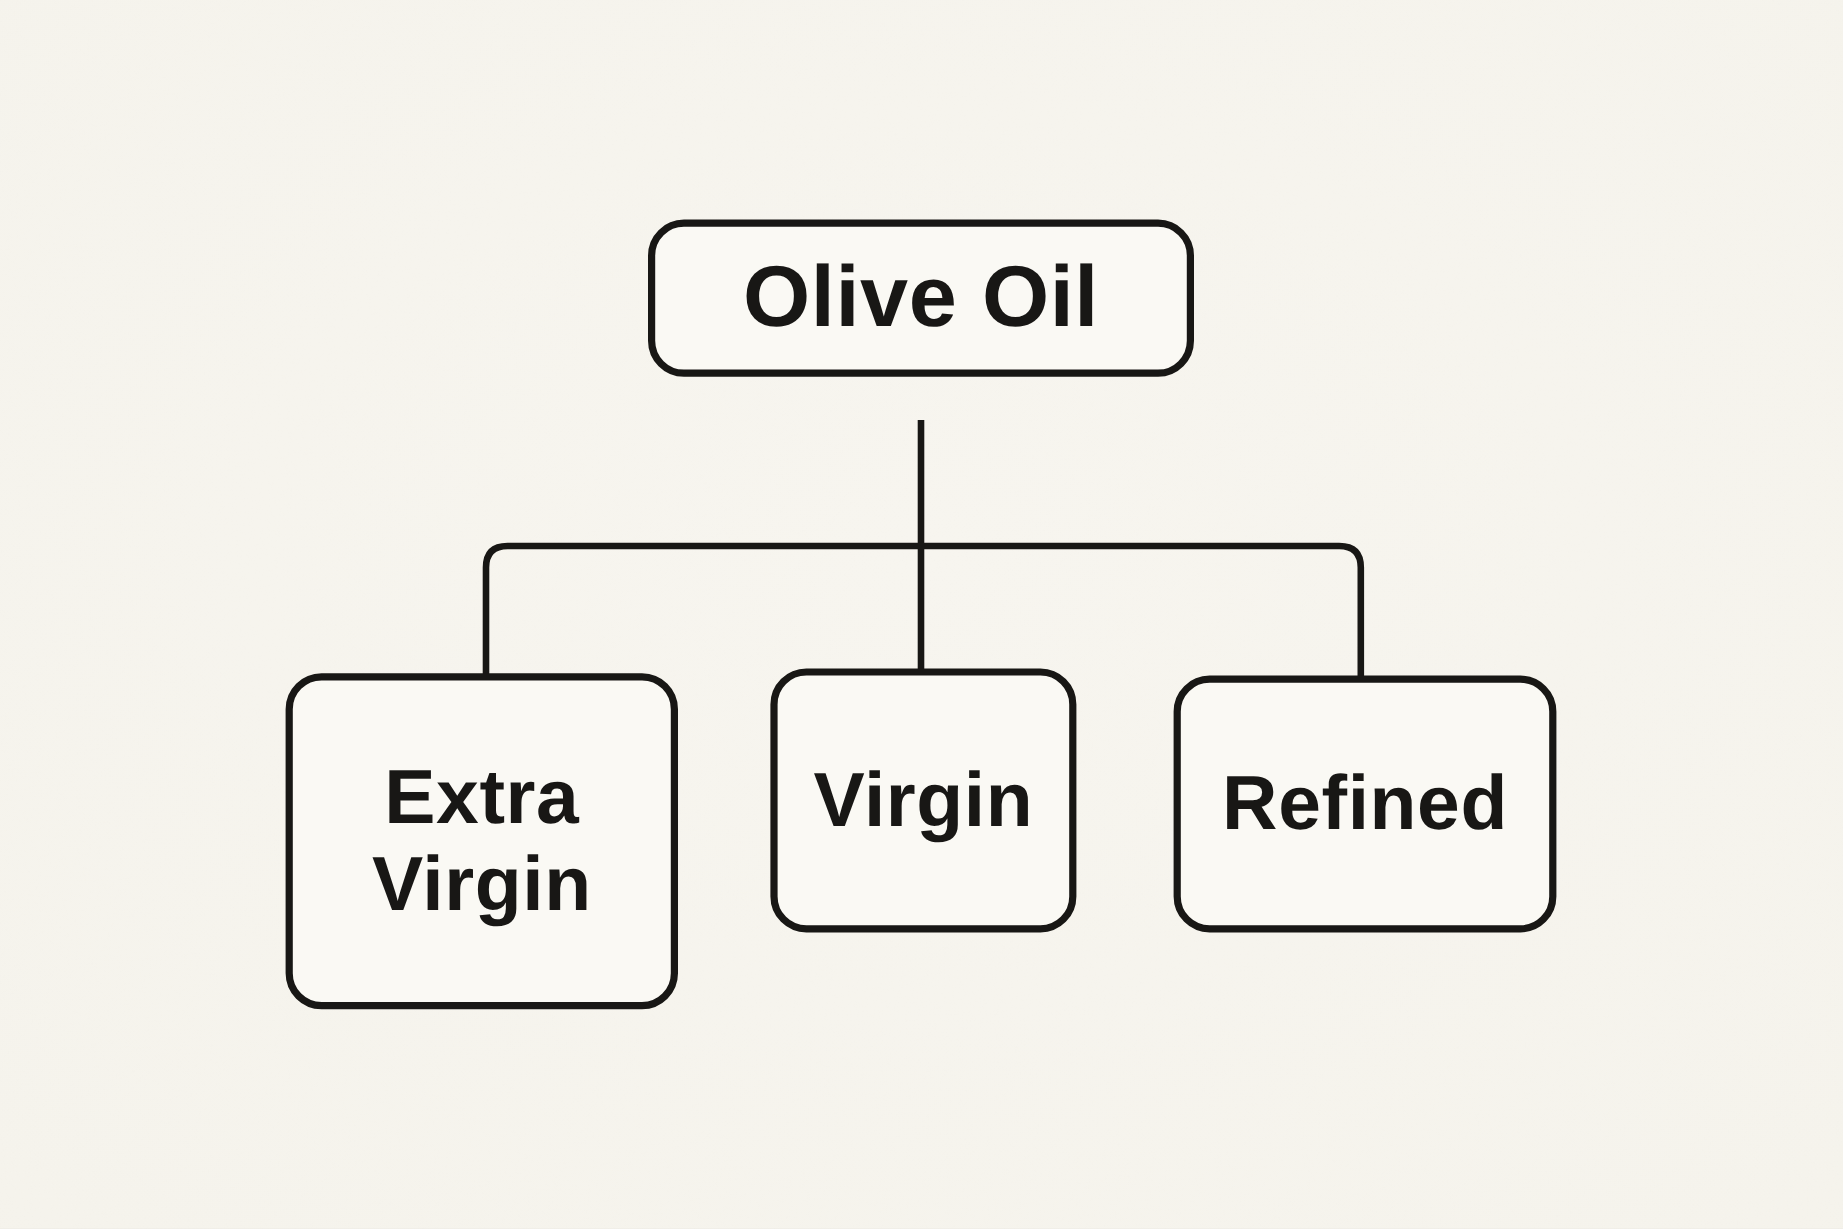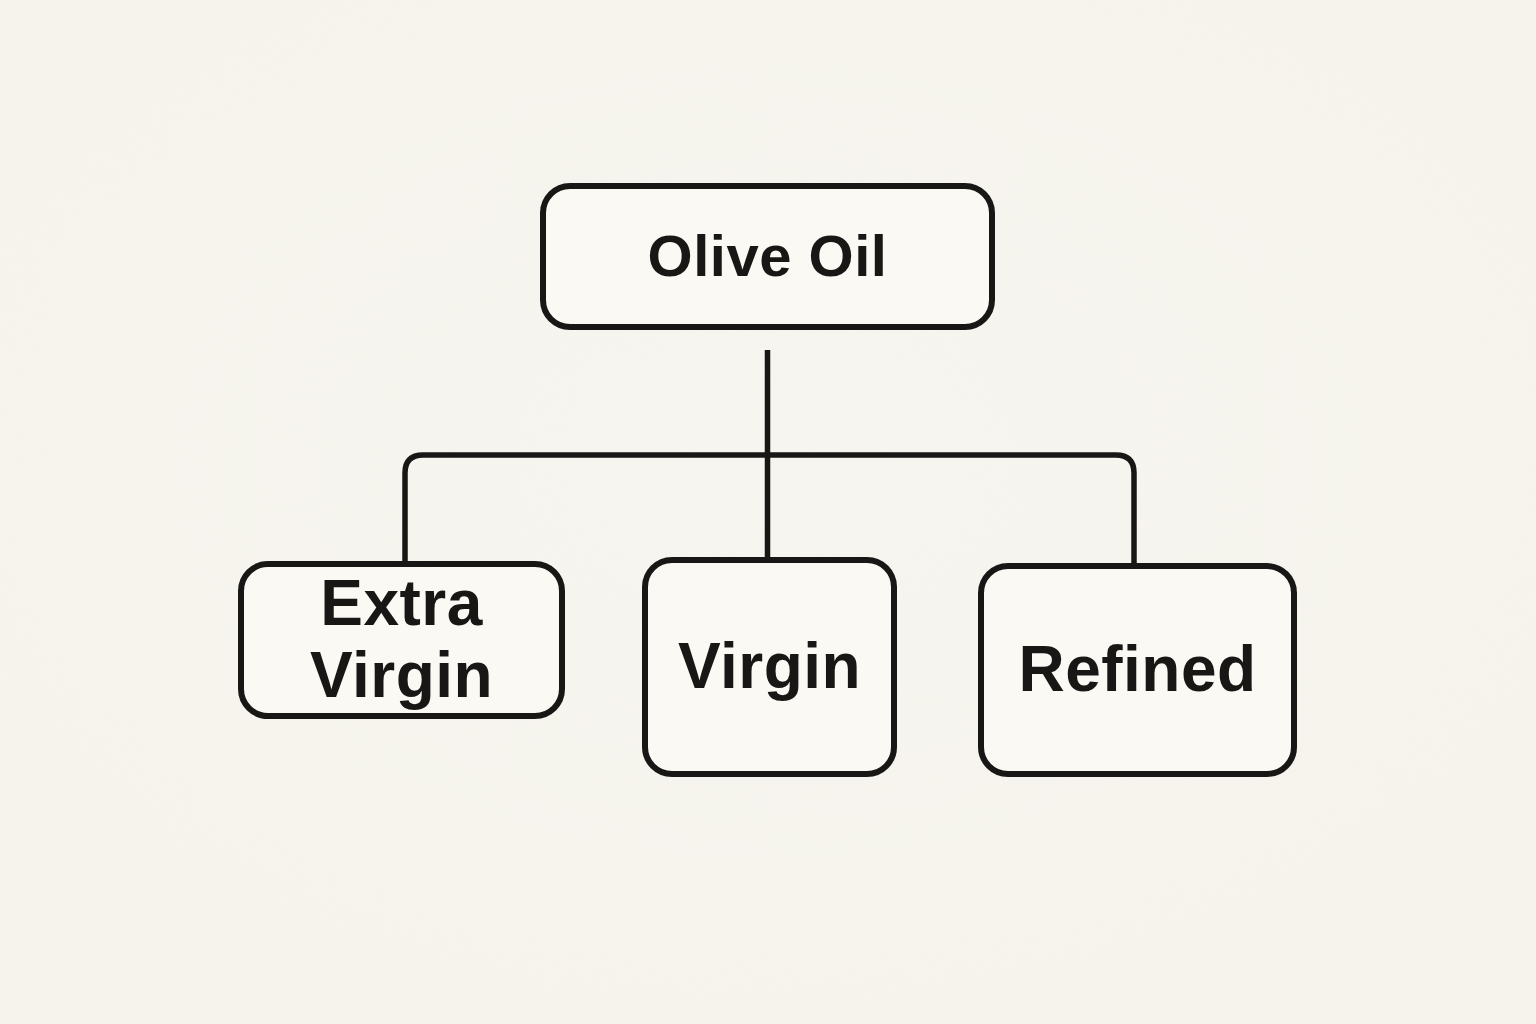--- a/index.html
+++ b/index.html
@@ -40,28 +40,28 @@
     text-align: center;
     color: var(--text, #181715);
     font-weight: 700;
     line-height: 1.12;
     letter-spacing: 0.5px;
   }
   .node-root {
     left: 540px;
     top: 183px;
     width: 455px;
-    height: 147px;
-    font-size: 58px;
+    height: 131px;
+    font-size: 72px;
   }
   .node-extra-virgin {
     left: 238px;
     top: 561px;
     width: 327px;
-    height: 158px;
+    height: 280px;
     font-size: 64px;
     padding: 0 14px;
   }
   .node-virgin {
     left: 642px;
     top: 557px;
     width: 255px;
     height: 220px;
     font-size: 64px;
   }

